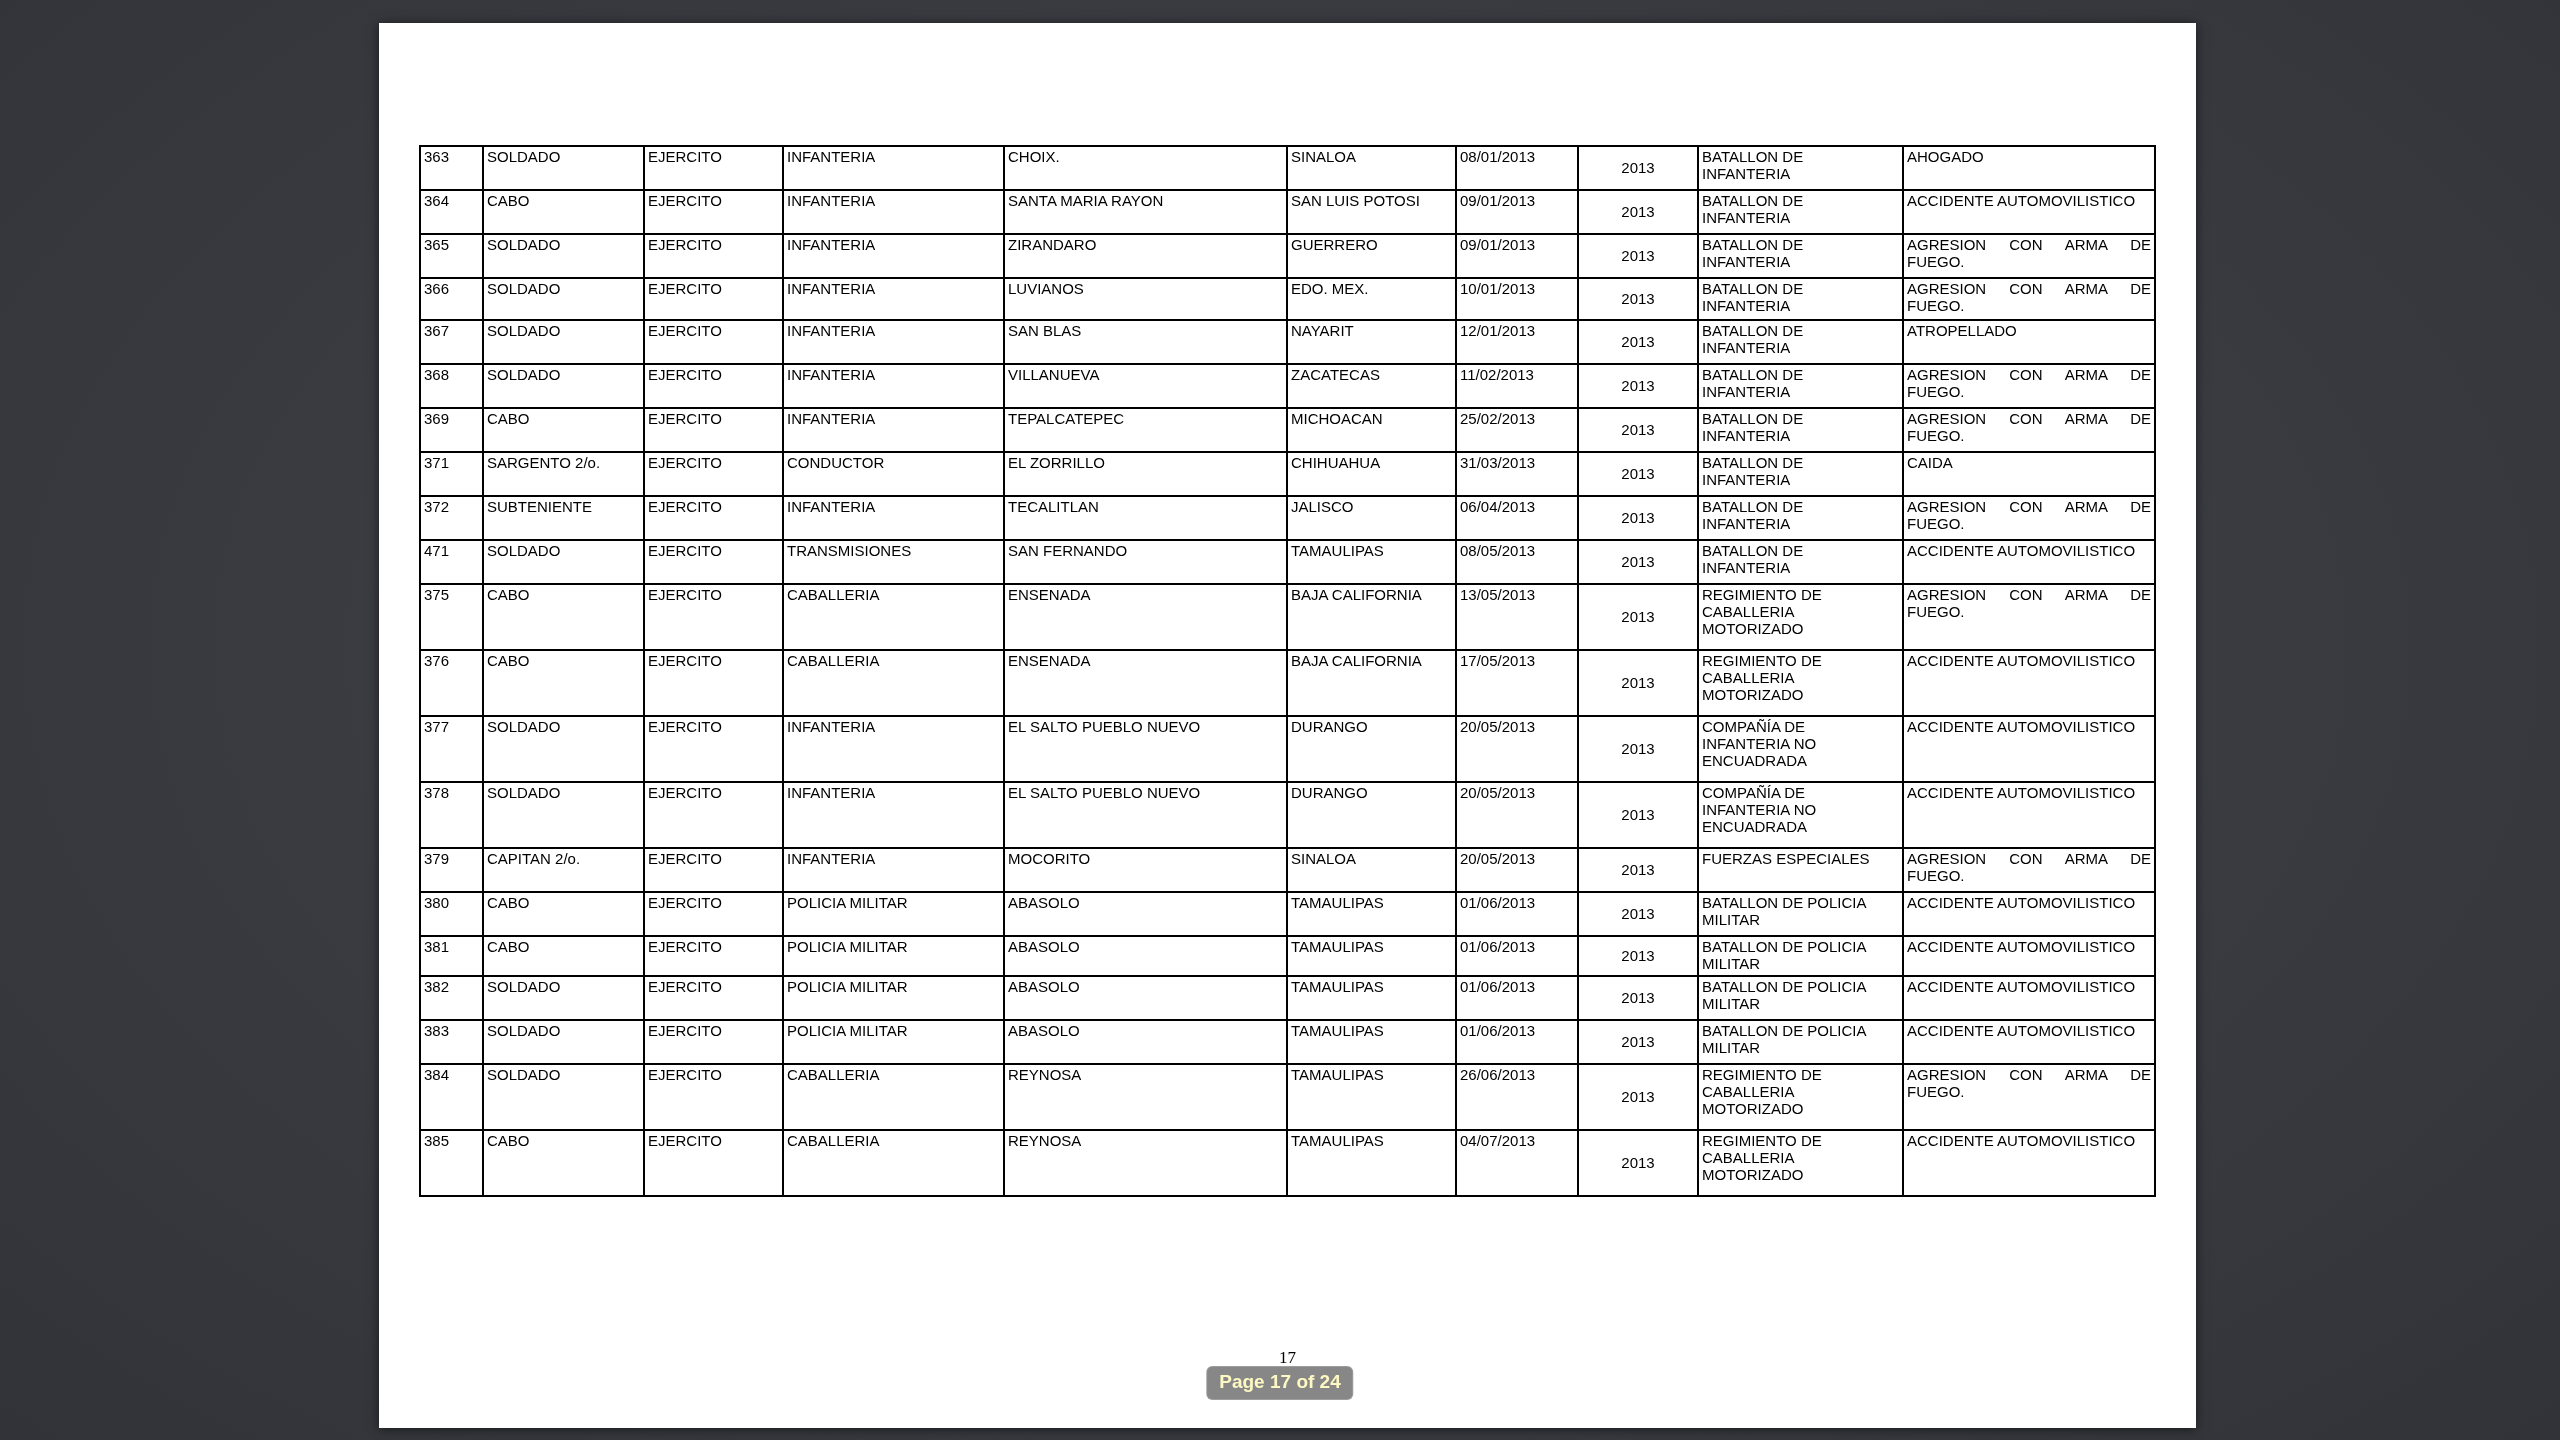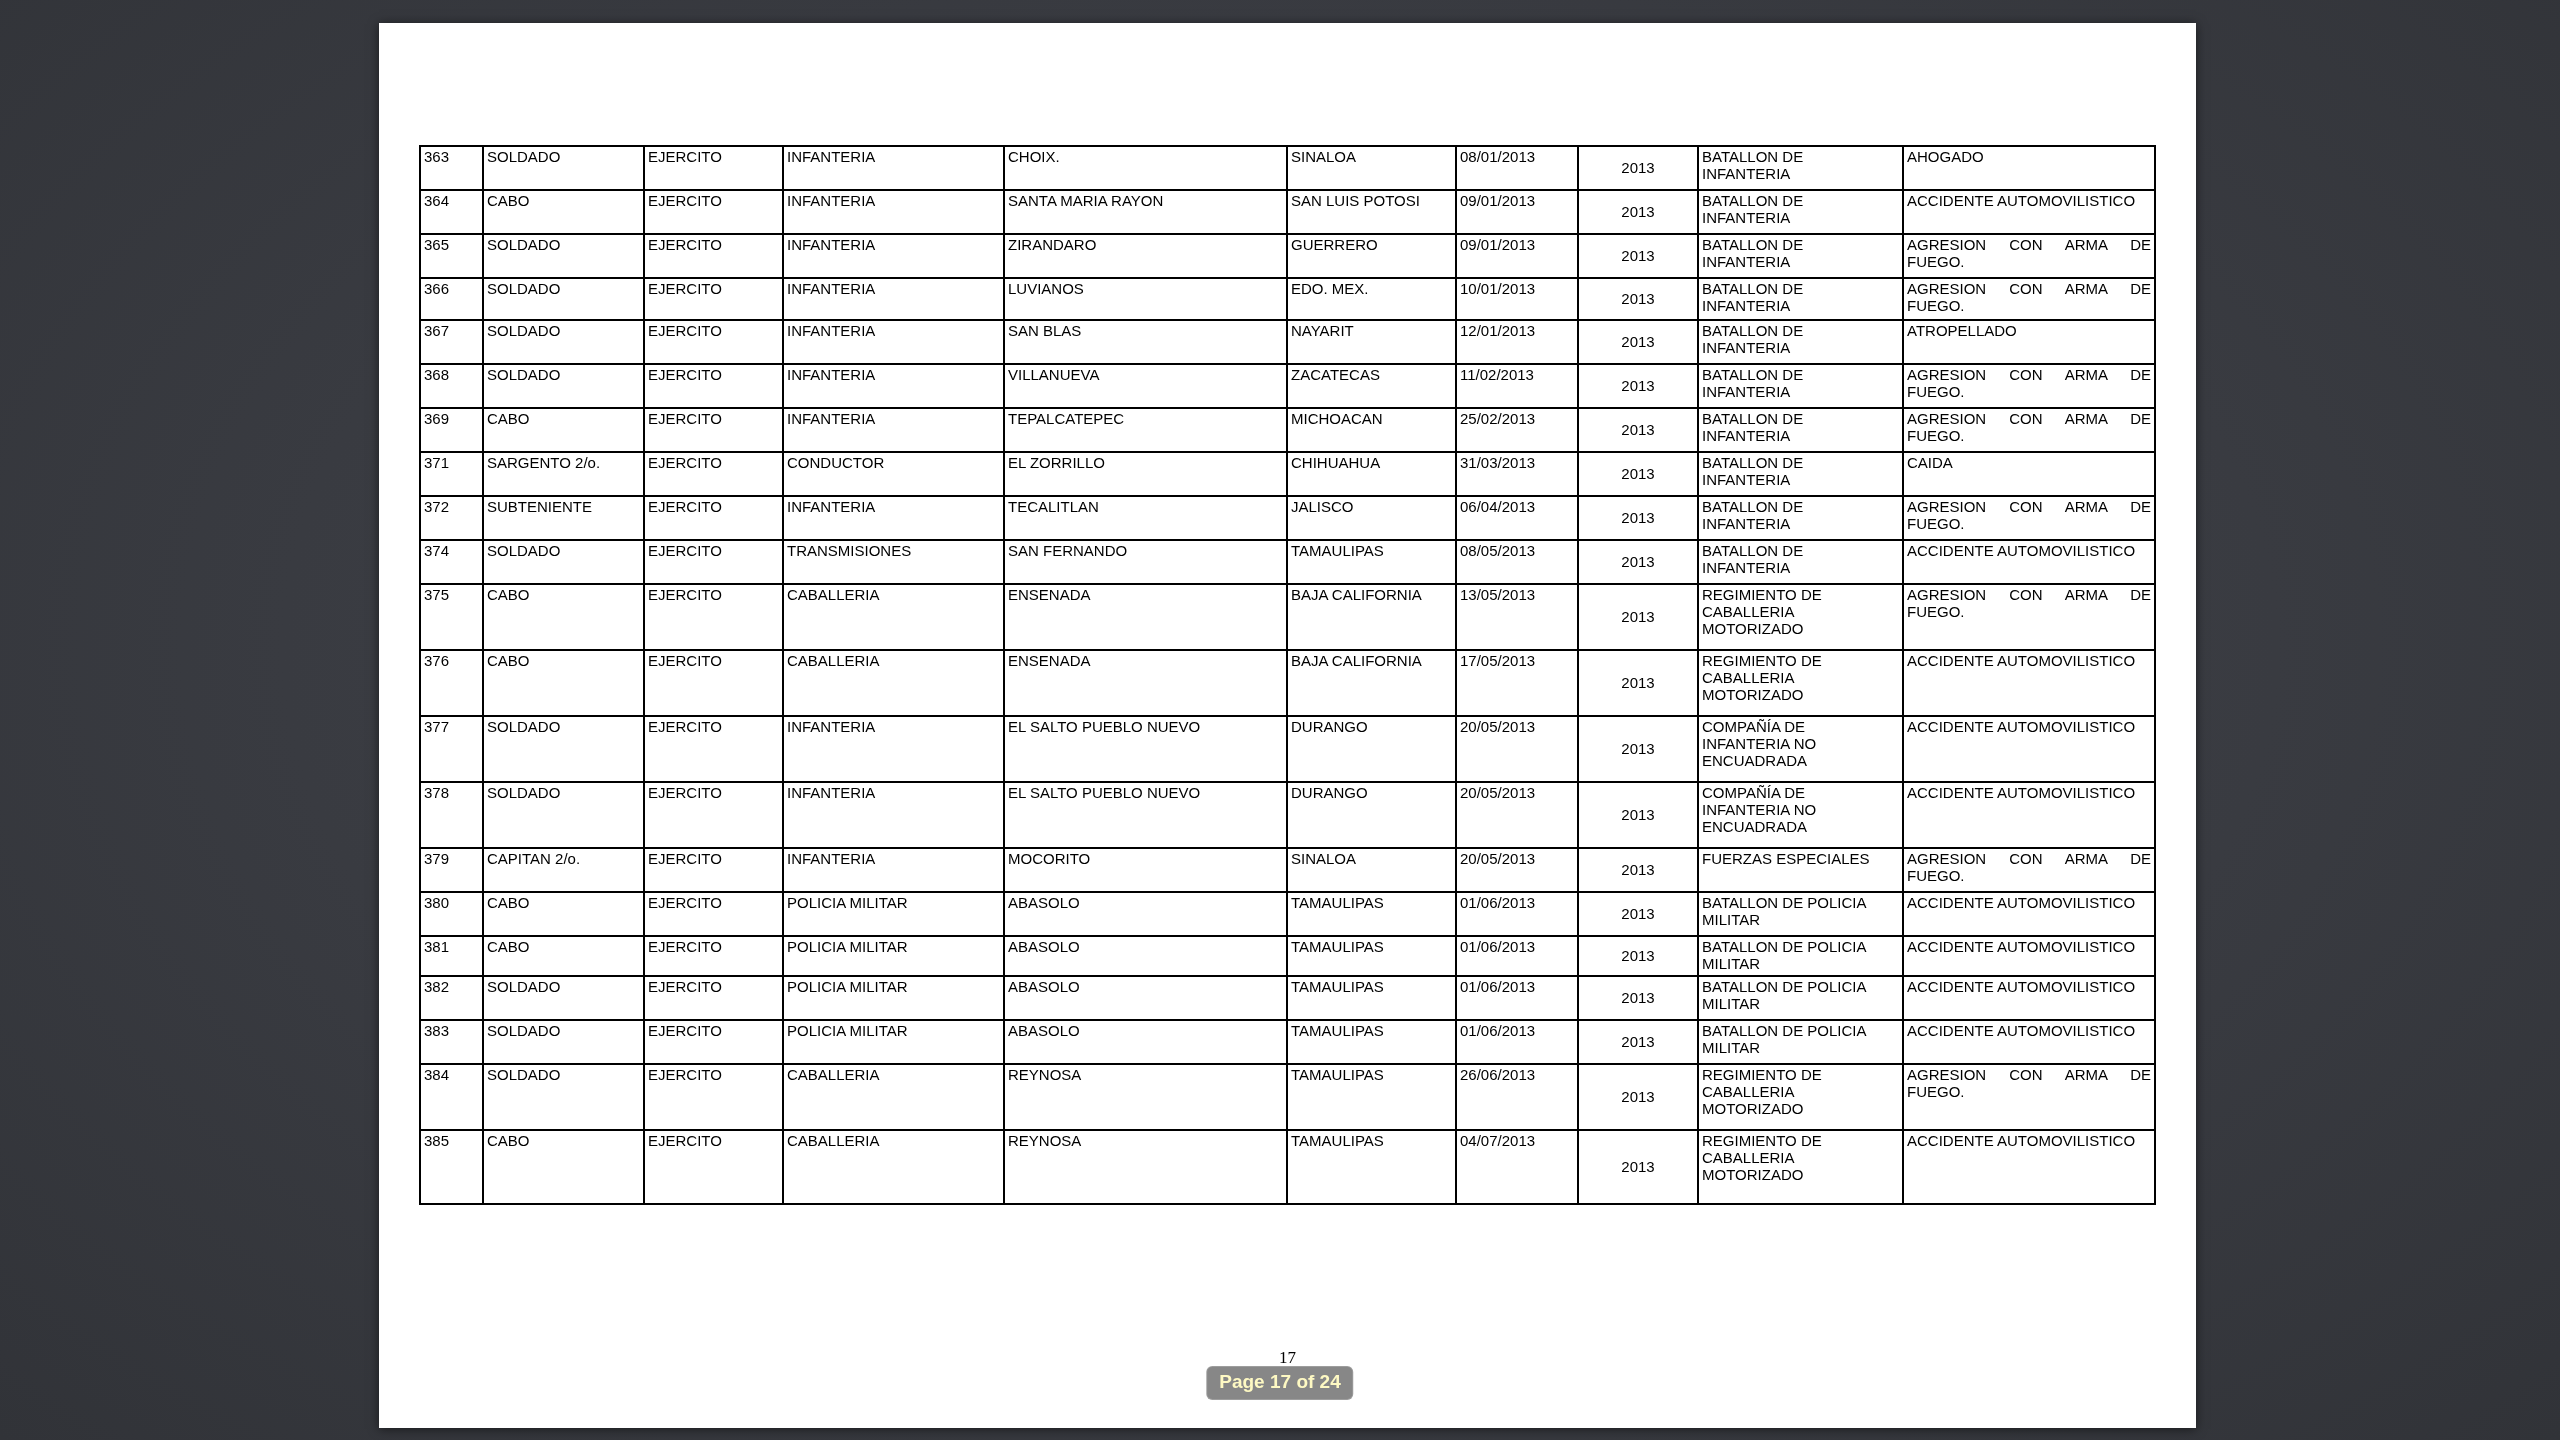--- a/index.html
+++ b/index.html
@@ -211,21 +211,21 @@
               <td class="c3">INFANTERIA</td>
               <td class="c4">TECALITLAN</td>
               <td class="c5">JALISCO</td>
               <td class="c6">06/04/2013</td>
               <td class="c7">2013</td>
               <td class="c8">BATALLON DE
 INFANTERIA</td>
               <td class="c9">AGRESION CON ARMA DE FUEGO.</td>
             </tr>
             <tr style="height: 44px;">
-              <td class="c0">374</td>
+              <td class="c0">471</td>
               <td class="c1">SOLDADO</td>
               <td class="c2">EJERCITO</td>
               <td class="c3">TRANSMISIONES</td>
               <td class="c4">SAN FERNANDO</td>
               <td class="c5">TAMAULIPAS</td>
               <td class="c6">08/05/2013</td>
               <td class="c7">2013</td>
               <td class="c8">BATALLON DE
 INFANTERIA</td>
               <td class="c9">ACCIDENTE AUTOMOVILISTICO</td>
@@ -357,21 +357,21 @@
               <td class="c3">CABALLERIA</td>
               <td class="c4">REYNOSA</td>
               <td class="c5">TAMAULIPAS</td>
               <td class="c6">26/06/2013</td>
               <td class="c7">2013</td>
               <td class="c8">REGIMIENTO DE
 CABALLERIA
 MOTORIZADO</td>
               <td class="c9">AGRESION CON ARMA DE FUEGO.</td>
             </tr>
-            <tr style="height: 74px; margin-left: 40px;">
+            <tr style="height: 66px; margin-left: 40px;">
               <td class="c0">385</td>
               <td class="c1">CABO</td>
               <td class="c2">EJERCITO</td>
               <td class="c3">CABALLERIA</td>
               <td class="c4">REYNOSA</td>
               <td class="c5">TAMAULIPAS</td>
               <td class="c6">04/07/2013</td>
               <td class="c7">2013</td>
               <td class="c8">REGIMIENTO DE
 CABALLERIA

